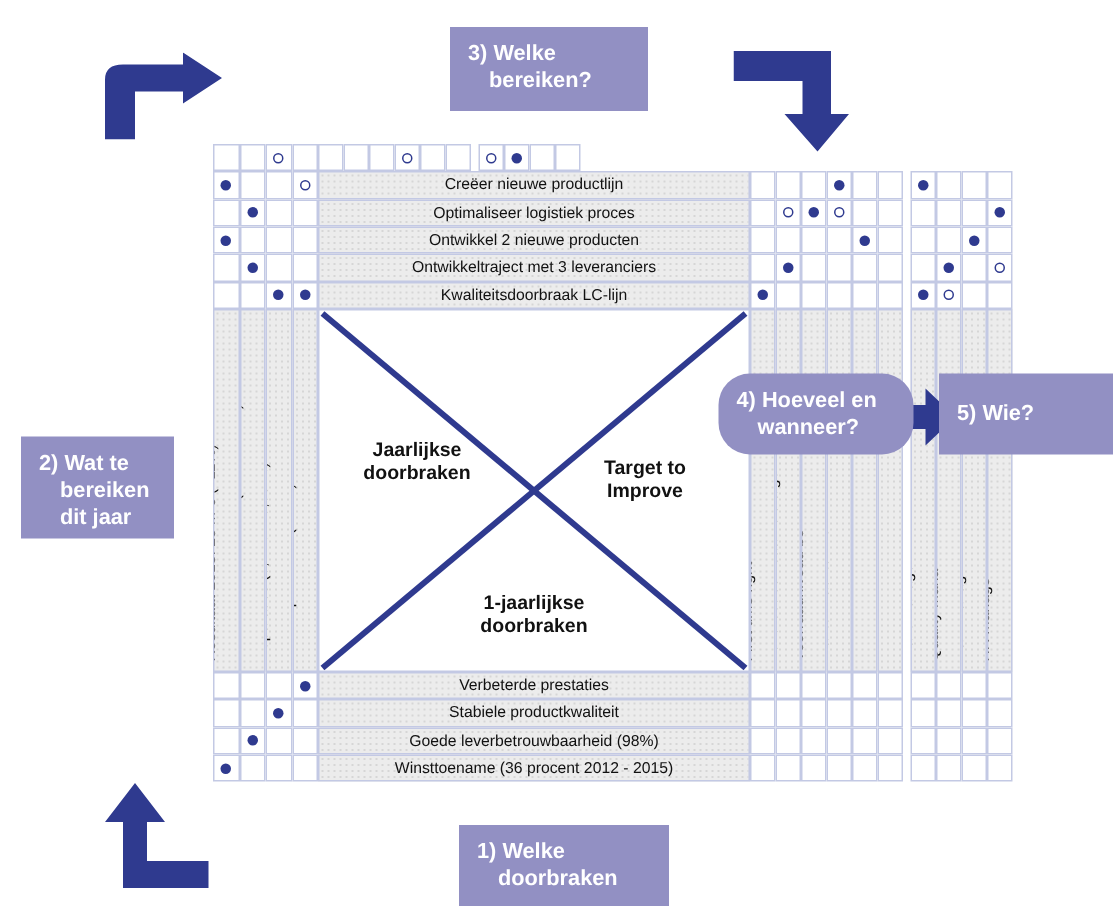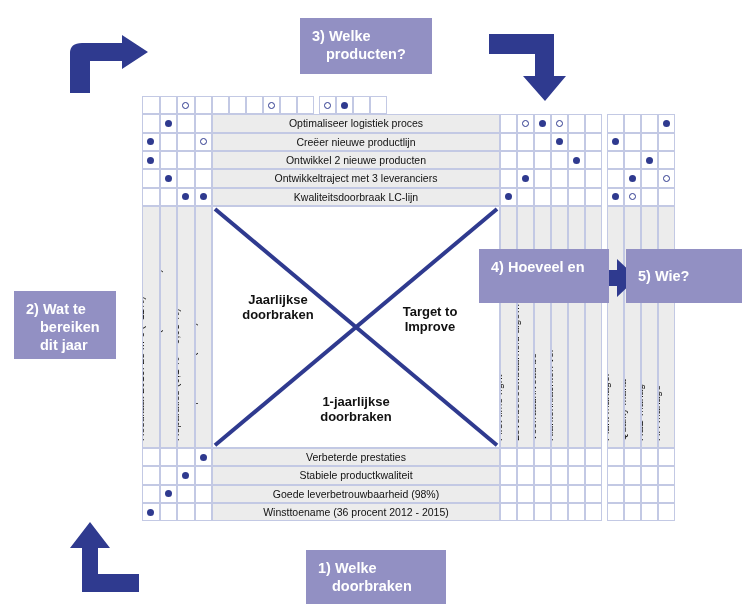--- a/index.html
+++ b/index.html
@@ -70,20 +70,46 @@
         <div class="cell" style="width: 17px;">
           <span class="mark open"></span>
         </div>
         <div class="cell" style="width: 17px;">
           <span class="mark filled"></span>
         </div>
         <div class="cell" style="width: 17px;"></div>
         <div class="cell" style="width: 17px;"></div>
       </div>
       <div class="grid-row">
+        <div class="cell" style="width: 17.5px;">
+          <span class="mark filled"></span>
+        </div>
+        <div class="cell" style="width: 17.5px;"></div>
+        <div class="cell" style="width: 17.5px;"></div>
+        <div class="cell" style="width: 17.5px;">
+          <span class="mark open"></span>
+        </div>
+        <div class="txt-cell" style="width: 288px;">Creëer nieuwe productlijn</div>
+        <div class="cell" style="width: 17px;"></div>
+        <div class="cell" style="width: 17px;"></div>
+        <div class="cell" style="width: 17px;"></div>
+        <div class="cell" style="width: 17px;">
+          <span class="mark filled"></span>
+        </div>
+        <div class="cell" style="width: 17px;"></div>
+        <div class="cell" style="width: 17px;"></div>
+        <div class="cell gap"></div>
+        <div class="cell" style="width: 17px;">
+          <span class="mark filled"></span>
+        </div>
+        <div class="cell" style="width: 17px;"></div>
+        <div class="cell" style="width: 17px;"></div>
+        <div class="cell" style="width: 17px;"></div>
+      </div>
+      <div class="grid-row">
         <div class="cell" style="width: 17.5px;"></div>
         <div class="cell" style="width: 17.5px;">
           <span class="mark filled"></span>
         </div>
         <div class="cell" style="width: 17.5px;"></div>
         <div class="cell" style="width: 17.5px;"></div>
         <div class="txt-cell" style="width: 288px;">Optimaliseer logistiek proces</div>
         <div class="cell" style="width: 17px;"></div>
         <div class="cell" style="width: 17px;">
           <span class="mark open"></span>
@@ -96,46 +122,20 @@
         </div>
         <div class="cell" style="width: 17px;"></div>
         <div class="cell" style="width: 17px;"></div>
         <div class="cell gap"></div>
         <div class="cell" style="width: 17px;"></div>
         <div class="cell" style="width: 17px;"></div>
         <div class="cell" style="width: 17px;"></div>
         <div class="cell" style="width: 17px;">
           <span class="mark filled"></span>
         </div>
-      </div>
-      <div class="grid-row">
-        <div class="cell" style="width: 17.5px;">
-          <span class="mark filled"></span>
-        </div>
-        <div class="cell" style="width: 17.5px;"></div>
-        <div class="cell" style="width: 17.5px;"></div>
-        <div class="cell" style="width: 17.5px;">
-          <span class="mark open"></span>
-        </div>
-        <div class="txt-cell" style="width: 288px;">Creëer nieuwe productlijn</div>
-        <div class="cell" style="width: 17px;"></div>
-        <div class="cell" style="width: 17px;"></div>
-        <div class="cell" style="width: 17px;"></div>
-        <div class="cell" style="width: 17px;">
-          <span class="mark filled"></span>
-        </div>
-        <div class="cell" style="width: 17px;"></div>
-        <div class="cell" style="width: 17px;"></div>
-        <div class="cell gap"></div>
-        <div class="cell" style="width: 17px;">
-          <span class="mark filled"></span>
-        </div>
-        <div class="cell" style="width: 17px;"></div>
-        <div class="cell" style="width: 17px;"></div>
-        <div class="cell" style="width: 17px;"></div>
       </div>
       <div class="grid-row">
         <div class="cell" style="width: 17.5px;">
           <span class="mark filled"></span>
         </div>
         <div class="cell" style="width: 17.5px;"></div>
         <div class="cell" style="width: 17.5px;"></div>
         <div class="cell" style="width: 17.5px;"></div>
         <div class="txt-cell" style="width: 288px;">Ontwikkel 2 nieuwe producten</div>
         <div class="cell" style="width: 17px;"></div>
@@ -375,33 +375,34 @@
 </div>
 
 <div class="arrow" style="left:592px;top:258px;">
   <svg width="46" height="40" viewBox="0 0 46 40">
     <path d="M0 12 L25 12 L25 1 L45 20 L25 39 L25 28 L0 28 Z" fill="#2f3a8f"></path>
   </svg>
 </div>
 
 <div class="callout" style="left:300px;top:18px;width:132px;height:56px;">
   <span>3) Welke</span>
-  <span class="ind">producten?</span>
+  <span class="ind">bereiken?</span>
 </div>
 
 <div class="callout" style="left:14px;top:291px;width:102px;height:68px;">
   <span>2) Wat te</span>
   <span class="ind">bereiken</span>
   <span class="ind">dit jaar</span>
 </div>
 
 <div class="callout" style="left:306px;top:550px;width:140px;height:54px;">
   <span>1) Welke</span>
   <span class="ind">doorbraken</span>
 </div>
 
-<div class="callout" style="left:479px;top:249px;width:130px;height:54px;text-align:left;">
+<div class="callout" style="left:479px;top:249px;width:130px;height:54px;text-align:left;border-radius:21px;">
   <span>4) Hoeveel en</span>
+  <span class="ind">wanneer?</span>
 </div>
 
 <div class="callout" style="left:626px;top:249px;width:116px;height:54px;display:flex;align-items:center;">
   <span>5) Wie?</span>
 </div>
 
 </body></html>

